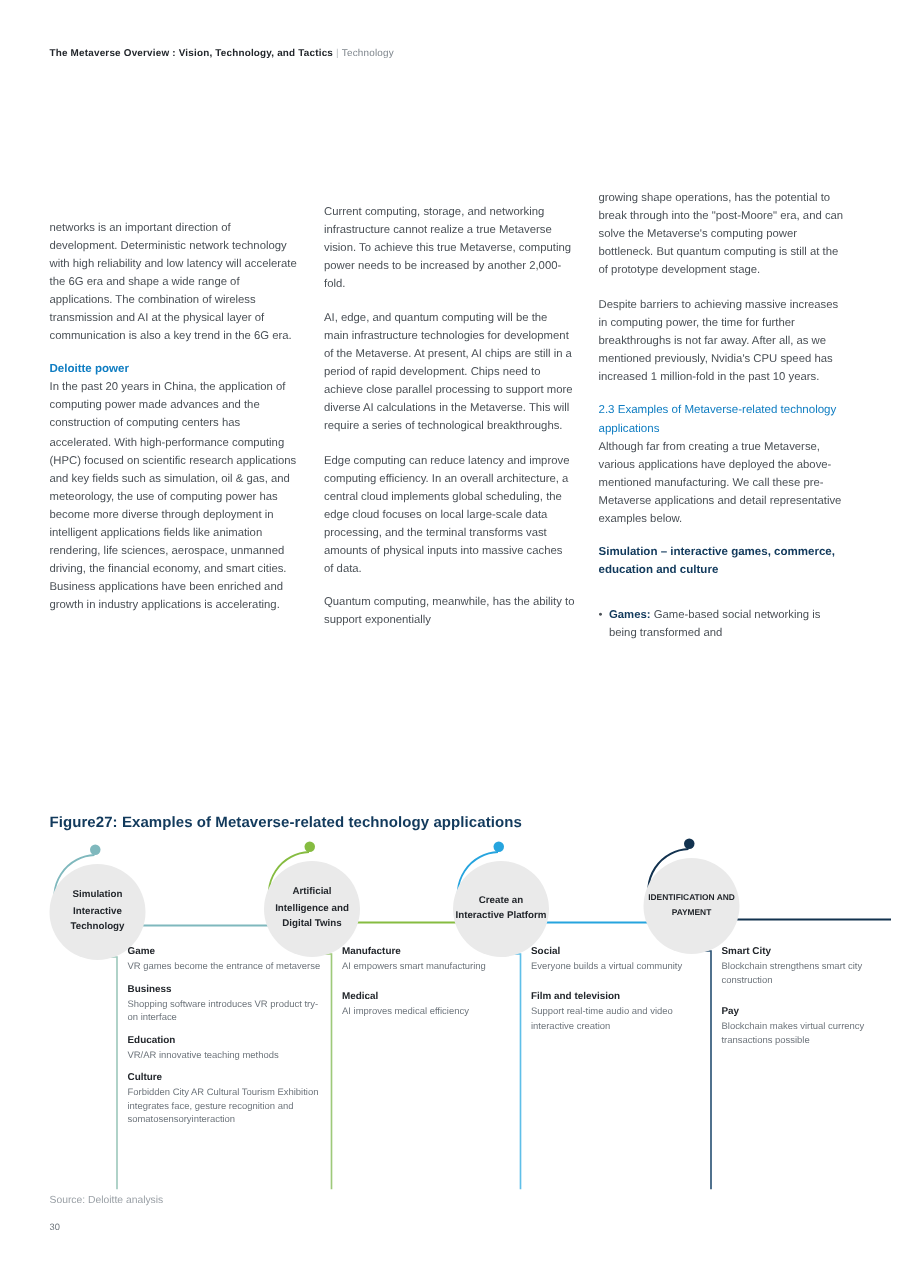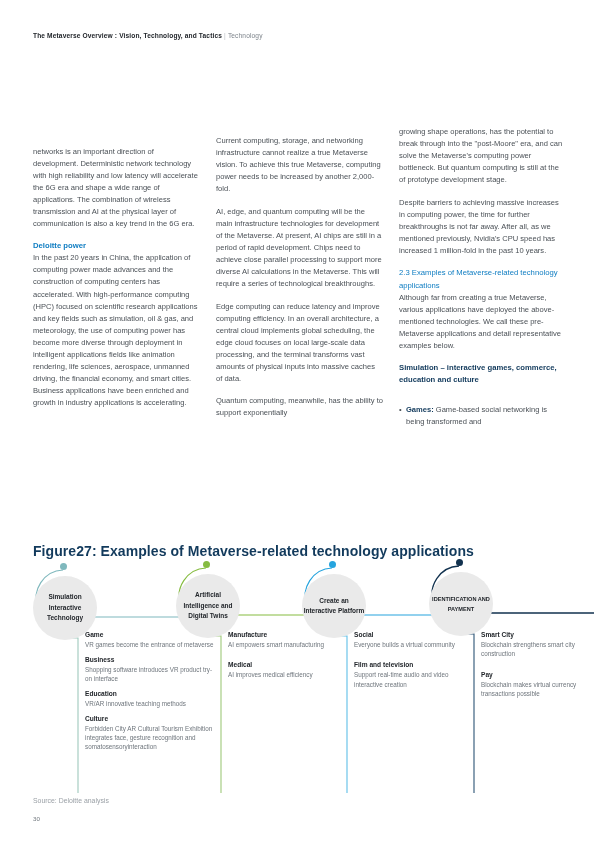--- a/index.html
+++ b/index.html
@@ -109,21 +109,21 @@
   ul.bullets li .lead {
     font-weight: bold;
     color: #123a5c;
   }
 
   
   .figure-title {
     position: absolute;
     left: 33px;
     top: 543px;
-    font-size: 14px;
+    font-size: 10px;
     font-weight: bold;
     color: #123a5c;
     letter-spacing: 0.005em;
   }
 
   .diagram {
     position: absolute;
     left: 0px;
     top: 558px;
     width: 600px;
@@ -221,21 +221,21 @@
       <p>Current computing, storage, and networking infrastructure cannot realize a true Metaverse vision. To achieve this true Metaverse, computing power needs to be increased by another 2,000-fold.</p>
       <p>AI, edge, and quantum computing will be the main infrastructure technologies for development of the Metaverse. At present, AI chips are still in a period of rapid development. Chips need to achieve close parallel processing to support more diverse AI calculations in the Metaverse. This will require a series of technological breakthroughs.</p>
       <p>Edge computing can reduce latency and improve computing efficiency. In an overall architecture, a central cloud implements global scheduling, the edge cloud focuses on local large-scale data processing, and the terminal transforms vast amounts of physical inputs into massive caches of data.</p>
       <p>Quantum computing, meanwhile, has the ability to support exponentially</p>
     </div>
 
     <div class="col">
       <p>growing shape operations, has the potential to break through into the "post-Moore" era, and can solve the Metaverse's computing power bottleneck. But quantum computing is still at the of prototype development stage.</p>
       <p>Despite barriers to achieving massive increases in computing power, the time for further breakthroughs is not far away. After all, as we mentioned previously, Nvidia's CPU speed has increased 1 million-fold in the past 10 years.</p>
       <h3 class="sec-head">2.3 Examples of Metaverse-related technology applications</h3>
-      <p>Although far from creating a true Metaverse, various applications have deployed the above-mentioned technologies. We call these pre-Metaverse applications and detail representative examples below.</p>
+      <p>Although far from creating a true Metaverse, various applications have deployed the above-mentioned manufacturing. We call these pre-Metaverse applications and detail representative examples below.</p>
       <h3 class="sub-head-dark">Simulation – interactive games, commerce, education and culture</h3>
       <ul class="bullets">
         <li><span class="lead">Games:</span><span> Game-based social networking is being transformed and</span></li>
       </ul>
     </div>
 
   </div>
 
   <div class="figure-title">Figure27: Examples of Metaverse-related technology applications</div>
 

